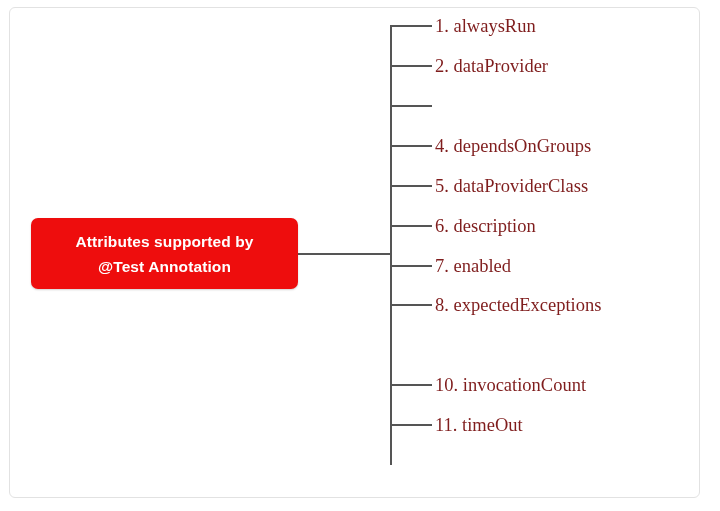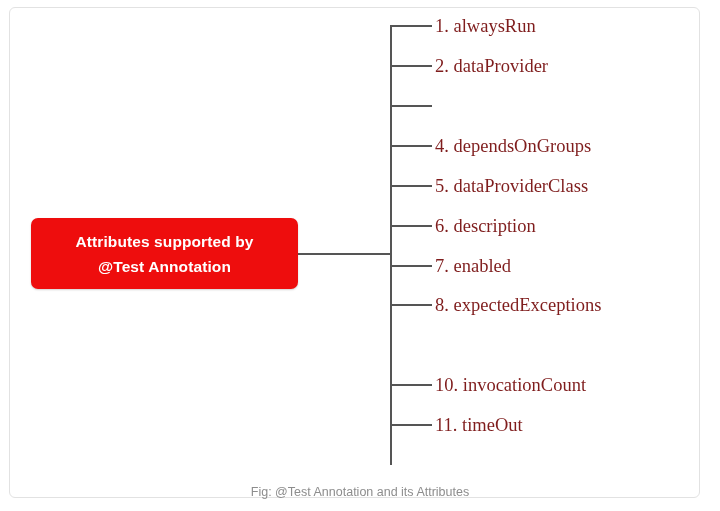--- a/index.html
+++ b/index.html
@@ -192,15 +192,14 @@
     </div>
 
     <div class="branch" style="top:414px">
       <span class="branch-stub"></span>
       <span class="branch-label"><span class="branch-num">11.</span>&nbsp;<span>timeOut</span></span>
     </div>
 
 
   </div>
 
-  <div id="caption">Fig: @Test Annotation and its Attributes</div>
 
 </div>
 
 </body></html>

